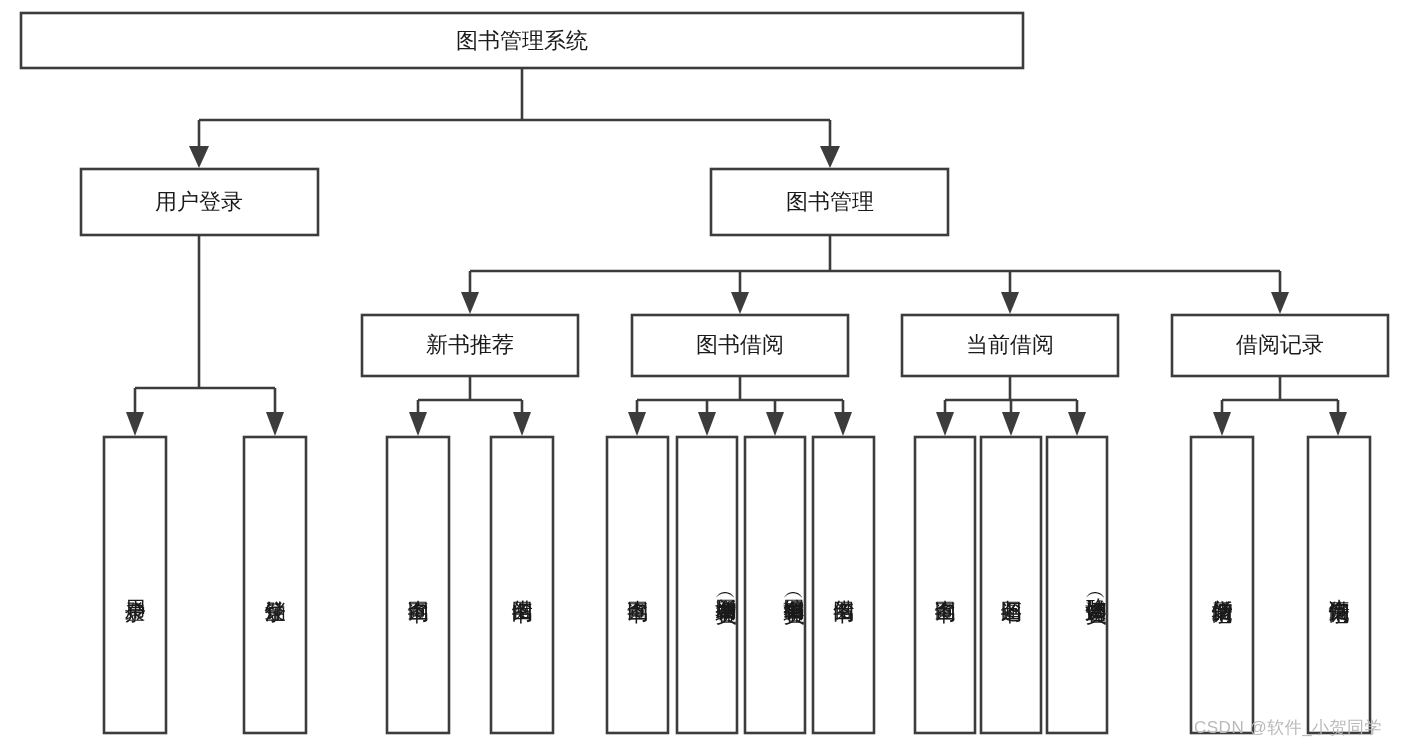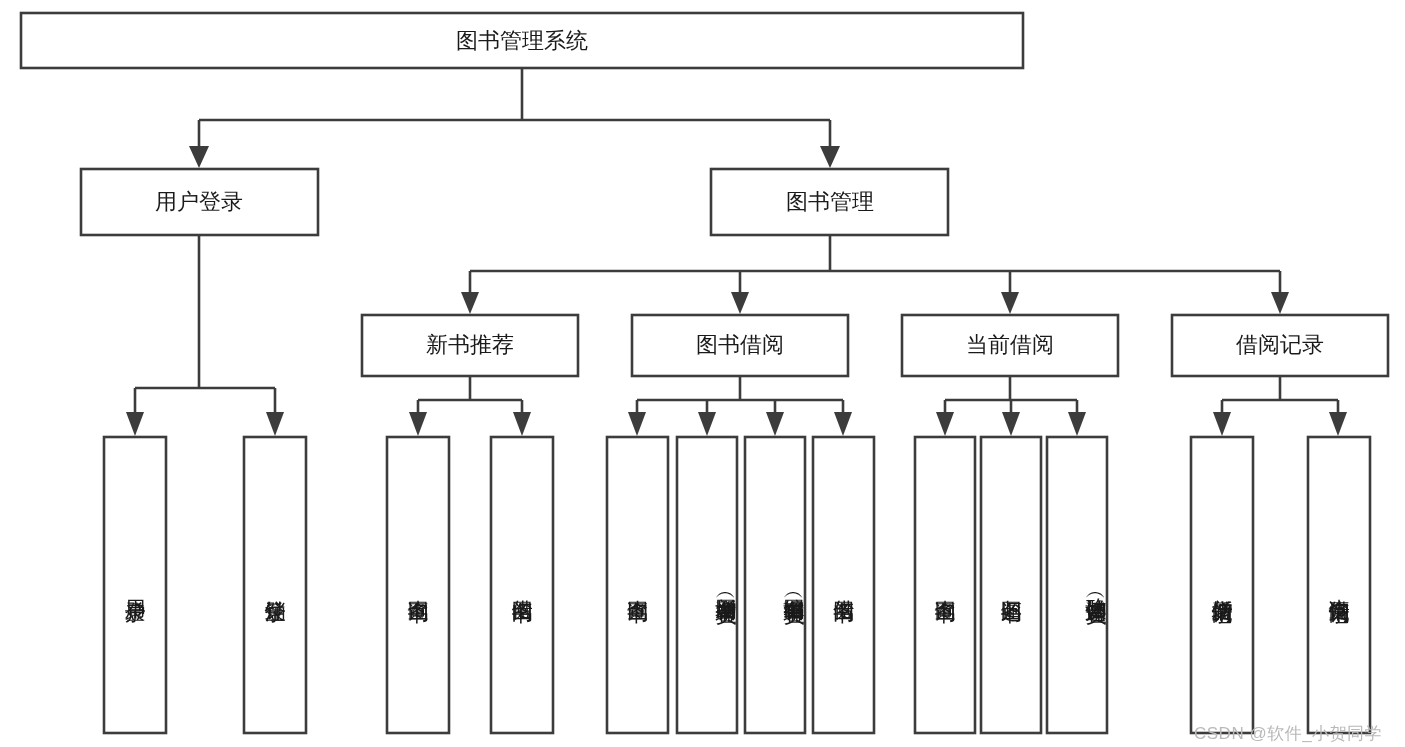--- a/index.html
+++ b/index.html
@@ -63,21 +63,20 @@
     white-space: nowrap;
     pointer-events: none;
   }
   .watermark {
     position: absolute;
     font-family: "Liberation Sans", "DejaVu Sans", sans-serif;
     font-size: 17px;
     color: #b9b9b9;
     white-space: nowrap;
     letter-spacing: 0.5px;
-    margin-top: 6px;
   }
 </style>
 </head>
 <body>
 
 <div id="diagram-root">
 
   <svg class="diagram-canvas" viewBox="0 0 1405 747">
 
     <g>

